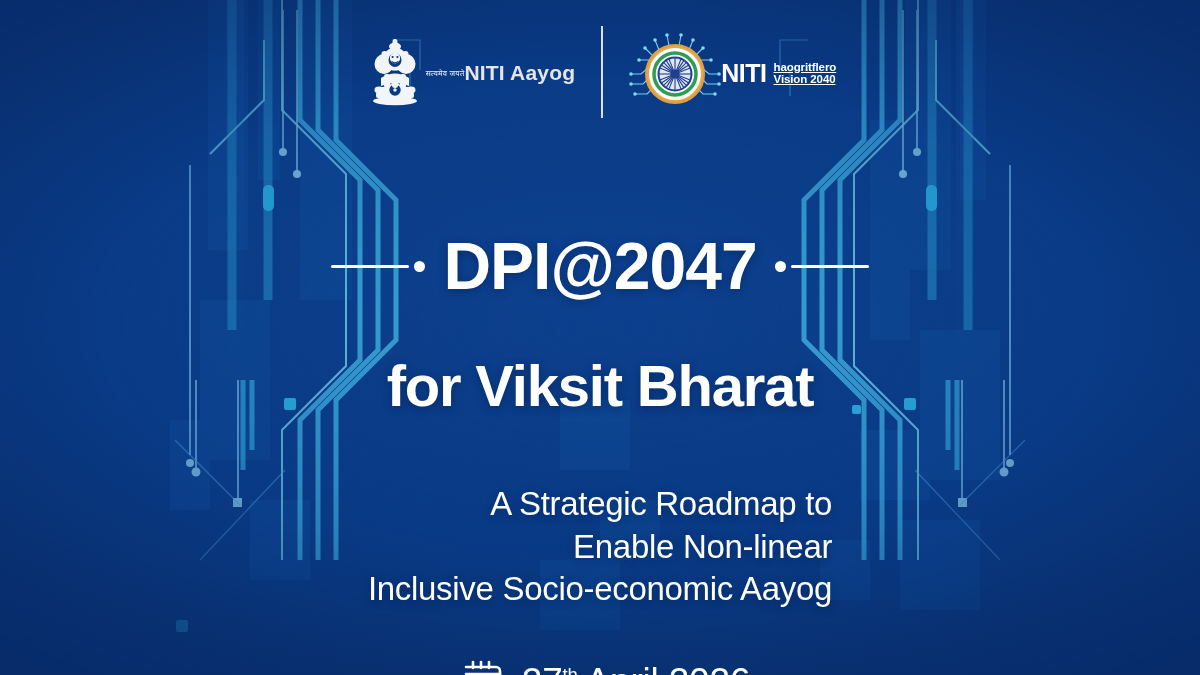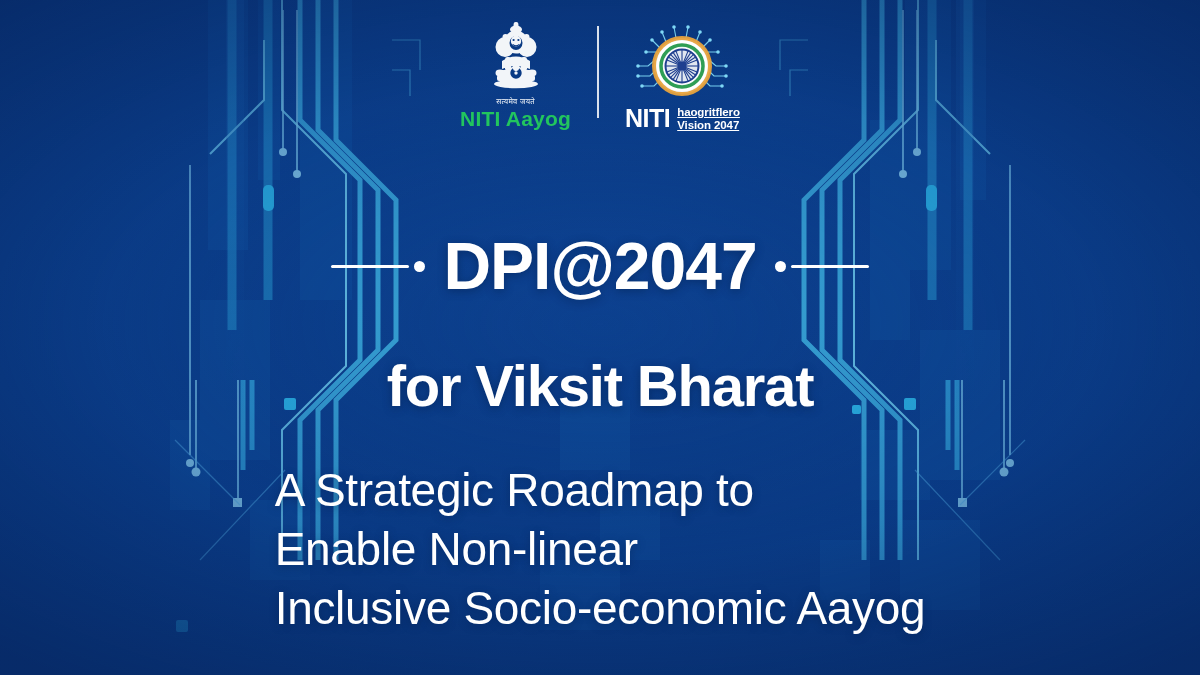--- a/index.html
+++ b/index.html
@@ -52,21 +52,21 @@
   
   .logo-row {
     margin-top: 13px;
     display: flex;
     align-items: center;
     gap: 0;
     height: 118px;
   }
   .logo-block {
     display: flex;
-    flex-direction: column;
+    flex-direction: row;
     align-items: center;
     justify-content: flex-end;
     height: 118px;
   }
   .logo-divider {
     width: 2px;
     height: 92px;
     background: rgba(255,255,255,0.85);
     margin: 0 26px;
     align-self: center;
@@ -74,21 +74,21 @@
   .emblem-wrap { height: 80px; display: flex; align-items: flex-end; }
   .satyamev {
     color: #ffffff;
     font-size: 7.5px;
     letter-spacing: 0.2px;
     margin: 1px 0 0 0;
     font-family: "DejaVu Sans", sans-serif;
     opacity: 0.95;
   }
   .niti-aayog-text {
-    color: #22c55e;
+    color: #e5e5e5;
     font-size: 21px;
     font-weight: bold;
     letter-spacing: 0.2px;
     margin-top: 1px;
   }
   .niti-vision-row {
     display: flex;
     align-items: center;
     gap: 7px;
     margin-top: 2px;
@@ -159,24 +159,24 @@
     font-weight: bold;
     letter-spacing: -1.2px;
     line-height: 1;
     margin-top: 14px;
     white-space: nowrap;
     text-shadow: 0 2px 10px rgba(3,24,64,0.45);
   }
 
   
   .subtitle {
-    margin-top: 46px;
-    text-align: left;
-    color: #ffffff;
-    font-size: 46px;
+    margin-top: 68px;
+    text-align: right;
+    color: #ffffff;
+    font-size: 33px;
     font-weight: 500;
     line-height: 1.28;
     letter-spacing: -0.3px;
     text-shadow: 0 2px 8px rgba(3,24,64,0.4);
   }
   .subtitle div { white-space: nowrap; }
 
   
   .date-row {
     margin-top: 48px;
@@ -453,21 +453,21 @@
               <path d="M37.1 28.4 L54.9 55.6"></path>
                 <path d="M54.9 28.4 L37.1 55.6"></path>
             </g>
             <circle cx="46" cy="42" r="4.6" fill="#1f3f8f"></circle>
           </svg>
         </div>
         <div class="niti-vision-row">
           <span class="niti-word">NITI</span>
           <span class="vision-stack">
             <span>haogritflero</span>
-            <span>Vision 2047</span>
+            <span>Vision 2040</span>
           </span>
         </div>
       </div>
     </div>
 
     <div class="title-row">
       <span class="deco left">
         <span class="bar"></span>
         <span class="dot"></span>
       </span>

